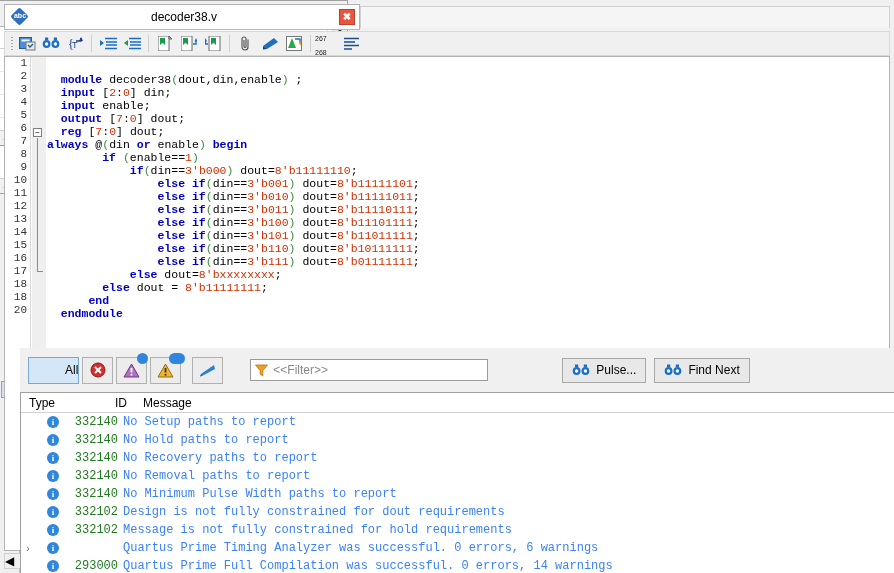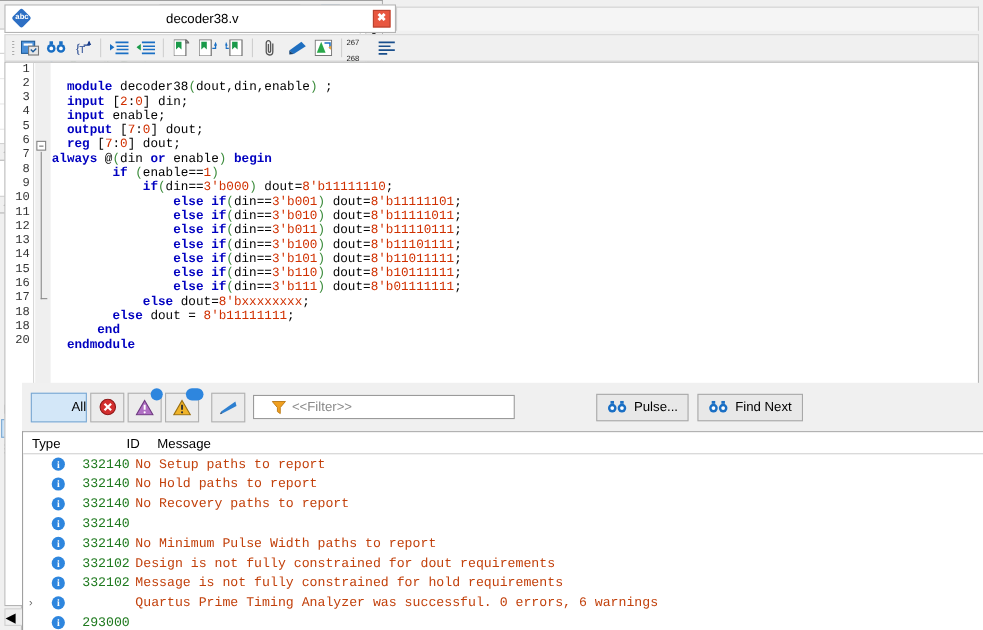--- a/index.html
+++ b/index.html
@@ -287,23 +287,23 @@
   }
   .fbtn.active { background: #d3e7f8; border-color: #7aa8d2; padding-left: 36px; }
   .fbtn.flat { background: #ececec; }
   .badge {
     position: absolute; top: -5px; right: -2px;
     background: #2e86de; border-radius: 50%;
     width: 11px; height: 11px;
   }
   .badge.wide { width: 16px; height: 11px; border-radius: 6px; right: -5px; }
   #filterbox {
-    flex: none; width: 238px; height: 22px; margin-left: 4px;
+    flex: none; width: 238px; height: 22px; margin-left: 24px;
     background: #fff; border: 1px solid #9a9a9a;
-    display: flex; align-items: center; padding: 0 16px;
+    display: flex; align-items: center; padding: 0 4px;
   }
   #filterbox .ftxt {
     color: #8a8a8a; font-size: 12px; margin-left: 5px;
     font-family: "Liberation Sans", sans-serif;
   }
   .findbtn {
     height: 25px; border: 1px solid #a8a8a8; background: #e8e8e8;
     display: flex; align-items: center; padding: 0 9px; margin-left: 8px;
     font-size: 12px; flex: none;
   }
@@ -334,21 +334,21 @@
   .msgrow .ico { width: 36px; display: flex; justify-content: center; flex: none; }
   .infodot {
     width: 12px; height: 12px; border-radius: 50%;
     background: #2e86de; color: #fff;
     font-size: 9px; line-height: 12px; text-align: center;
     font-family: "Liberation Serif", serif; font-weight: bold;
   }
   .msgrow .mid {
     width: 52px; text-align: right; padding-right: 5px; color: #1f7a1f; flex: none;
   }
-  .msgrow .mtext { color: #c2410c; white-space: pre; text-align: right; }
+  .msgrow .mtext { color: #3b82f6; white-space: pre; text-align: right; }
 </style>
 </head>
 <body>
 
 <div id="app">
 
   <div class="panel" id="navigator">
     <div class="pheader">
       <div class="ptitle">Project Navigator</div>
       <div class="combo">
@@ -766,20 +766,21 @@
           </span>
           <span class="mid">332140</span>
           <span class="mtext">No Recovery paths to report</span>
         </div>
         <div class="msgrow">
           <span class="exp"></span>
           <span class="ico">
             <span class="infodot">i</span>
           </span>
           <span class="mid">332140</span>
+          <span class="mtext">No Removal paths to report</span>
         </div>
         <div class="msgrow">
           <span class="exp"></span>
           <span class="ico">
             <span class="infodot">i</span>
           </span>
           <span class="mid">332140</span>
           <span class="mtext">No Minimum Pulse Width paths to report</span>
         </div>
         <div class="msgrow">
@@ -805,17 +806,18 @@
           </span>
           <span class="mid"></span>
           <span class="mtext">Quartus Prime Timing Analyzer was successful. 0 errors, 6 warnings</span>
         </div>
         <div class="msgrow">
           <span class="exp"></span>
           <span class="ico">
             <span class="infodot">i</span>
           </span>
           <span class="mid">293000</span>
+          <span class="mtext">Quartus Prime Full Compilation was successful. 0 errors, 14 warnings</span>
         </div>
       </div>
   </div>
 
 </div>
 
 </body></html>

